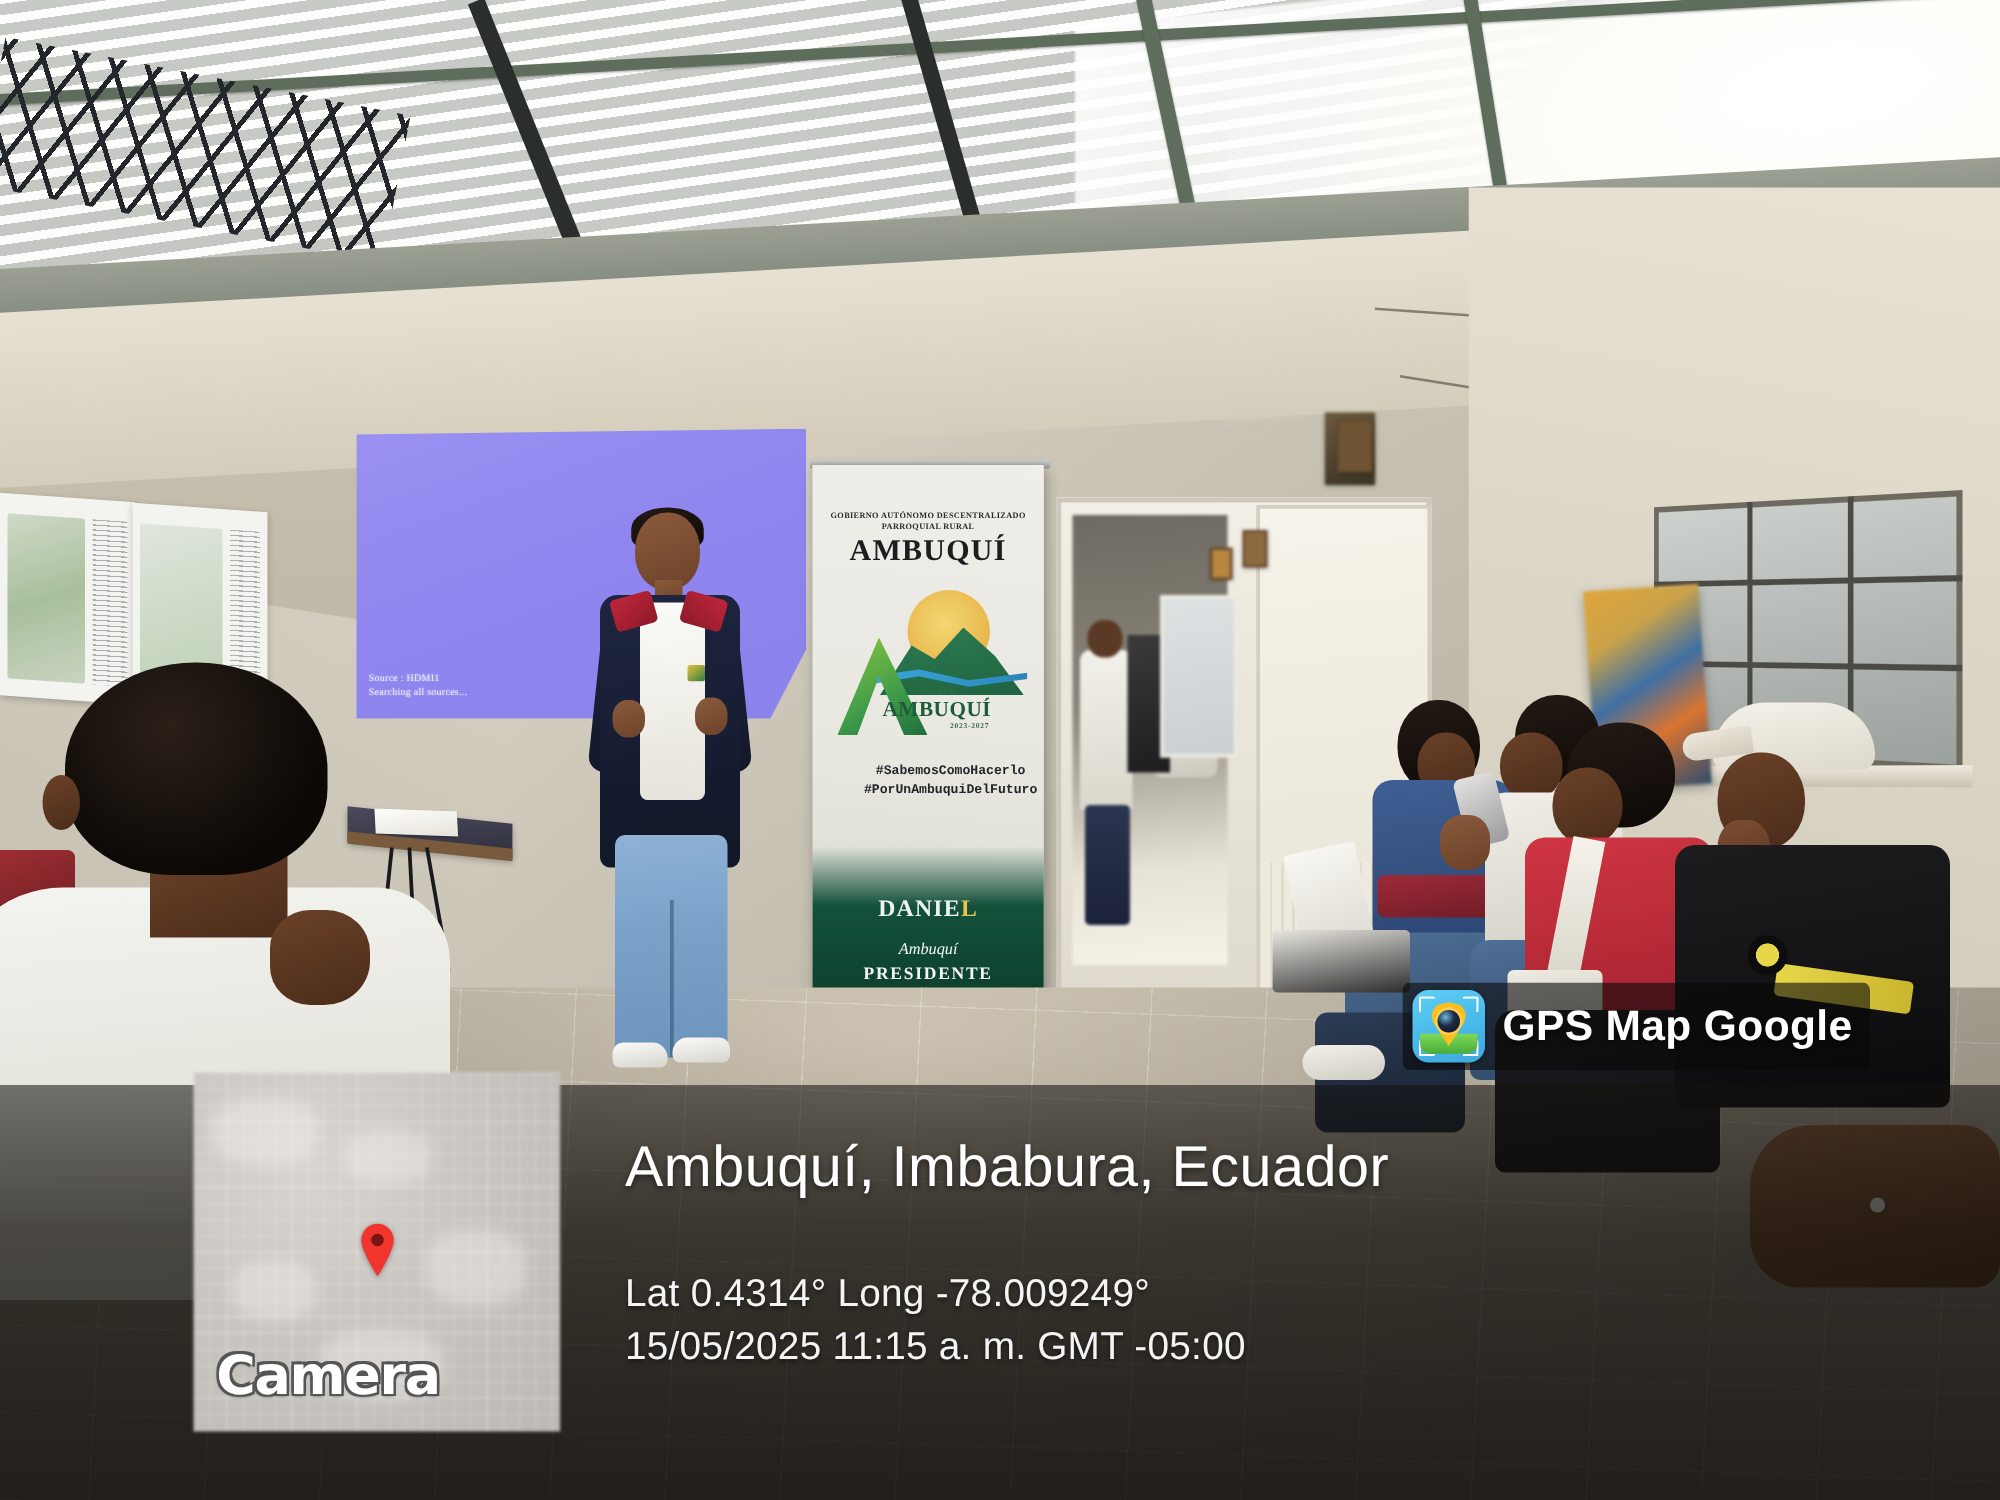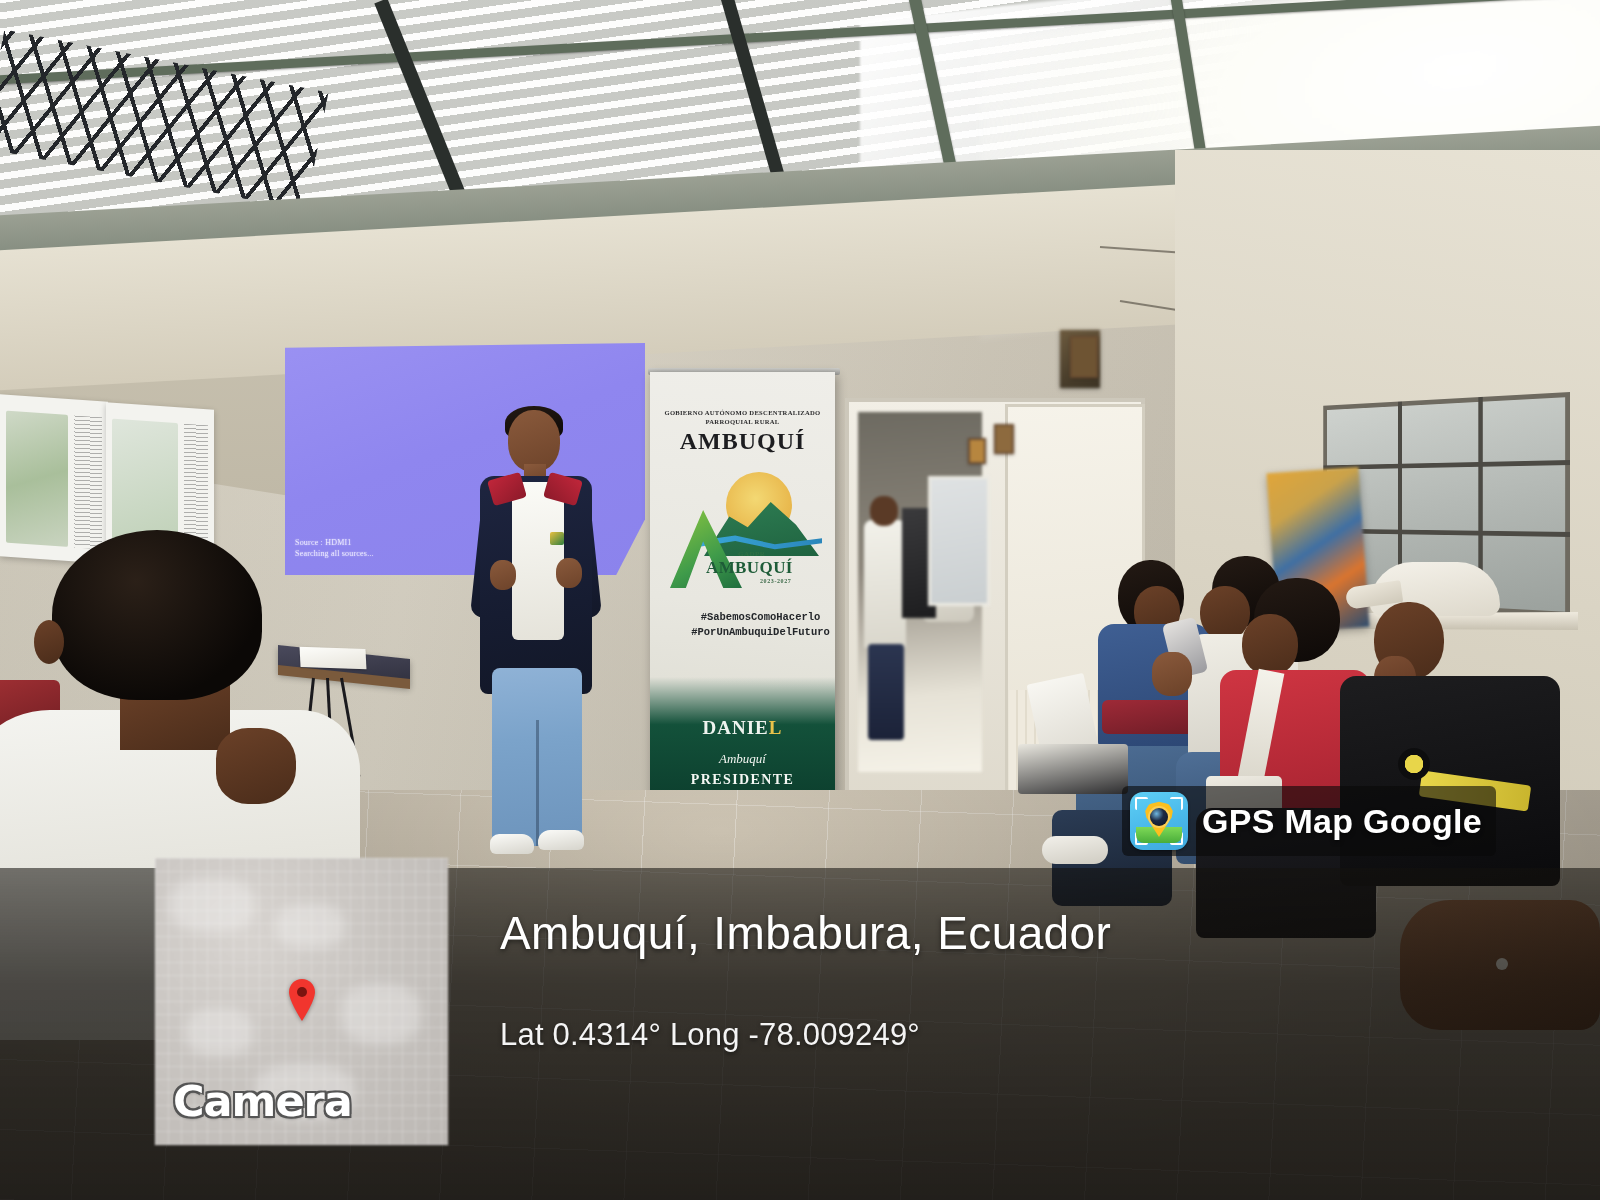--- a/index.html
+++ b/index.html
@@ -680,20 +680,21 @@
 
   <svg class="gps-pin" viewBox="0 0 30 44">
     <path d="M15 1C7.8 1 2 6.8 2 14c0 9.4 13 29 13 29s13-19.6 13-29C28 6.8 22.2 1 15 1z" fill="#f1352e"></path>
     <circle cx="15" cy="14" r="5" fill="#7a1410"></circle>
   </svg>
 
   <div class="gps-google">Camera</div>
 
   <div class="gps-title">Ambuquí, Imbabura, Ecuador</div>
   <div class="gps-line" id="gps-coords">Lat 0.4314° Long -78.009249°</div>
+  <div class="gps-line" id="gps-datetime">15/05/2025 11:15 a. m. GMT -05:00</div>
 
   <div class="gps-badge">
     <div class="ico">
       <span class="br tl"></span>
         <span class="br tr"></span>
       <span class="br bl"></span>
         <span class="br brr"></span>
       <span class="land"></span>
       <span class="pin"></span>
       <span class="lens"></span>

